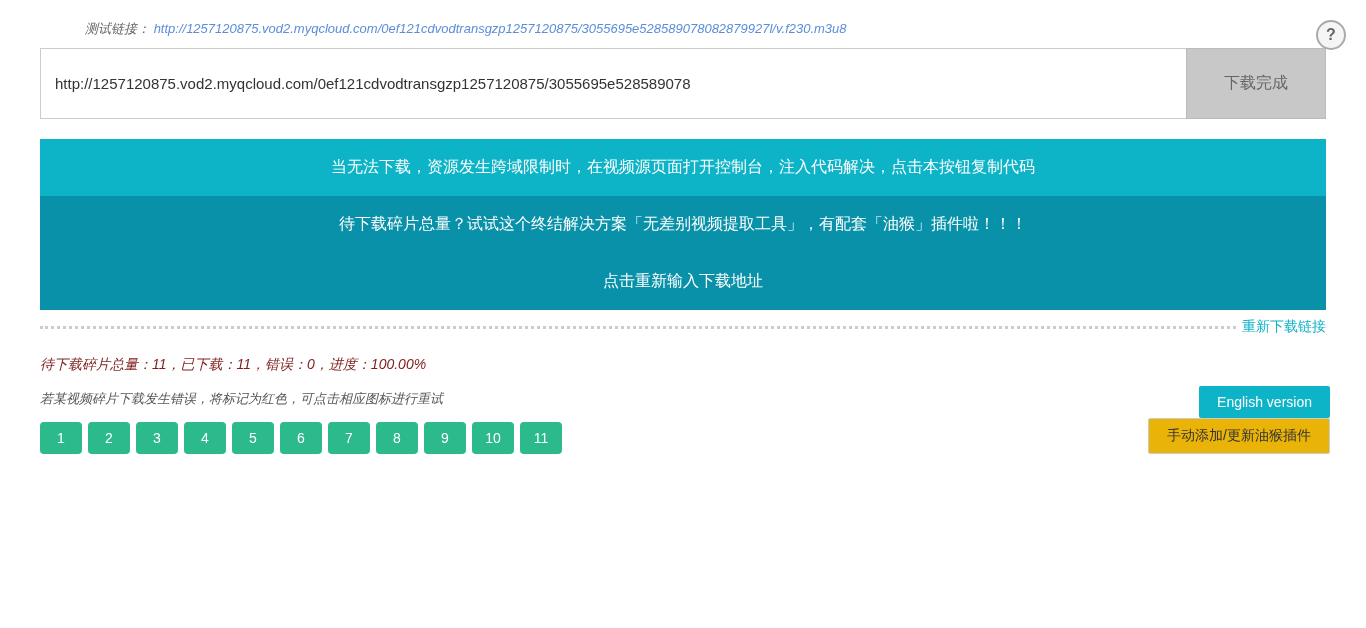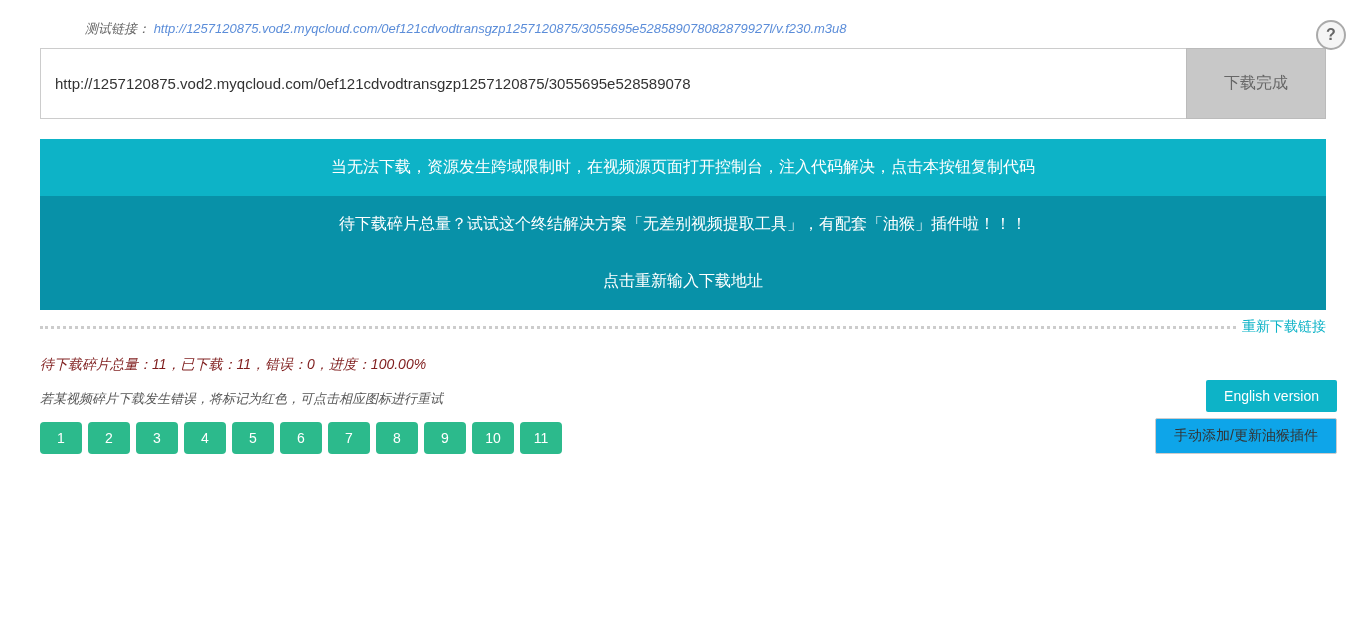--- a/index.html
+++ b/index.html
@@ -158,40 +158,40 @@
       height: 32px;
       font-size: 14px;
       cursor: pointer;
       display: flex;
       align-items: center;
       justify-content: center;
     }
 
     .bottom-right-panel {
       position: absolute;
-      right: 29px;
+      right: 36px;
       bottom: 20px;
       display: flex;
       flex-direction: column;
-      gap: 6px;
+      gap: 0;
       align-items: flex-end;
     }
 
     .english-version-btn {
       background: #0db3c7;
       color: #fff;
       border: none;
       padding: 8px 18px;
       font-size: 14px;
       cursor: pointer;
       border-radius: 2px;
     }
 
     .install-plugin-btn {
-      background: #0ea5e9;
+      background: #eab308;
       color: #333;
       border: 1px solid #ccc;
       padding: 8px 18px;
       font-size: 14px;
       cursor: pointer;
       border-radius: 2px;
       white-space: nowrap;
     }
 
     .actions-section {

